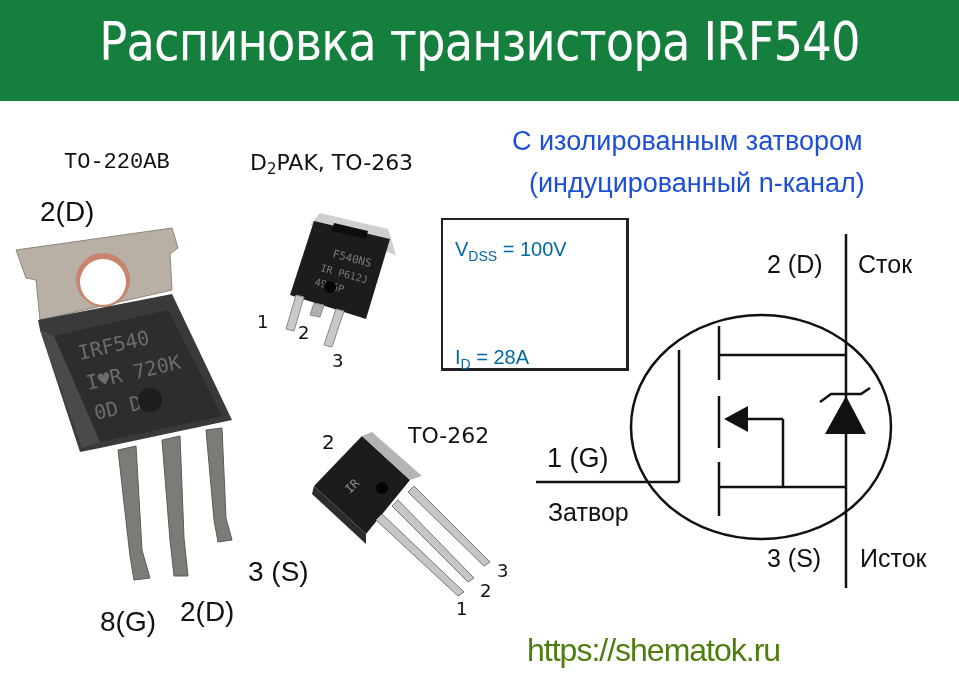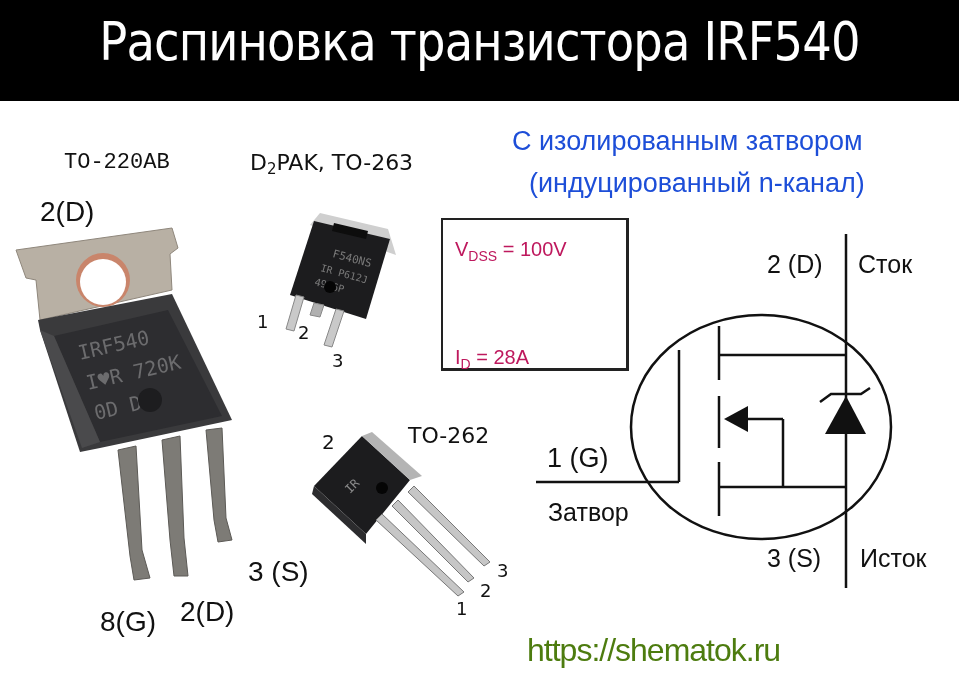--- a/index.html
+++ b/index.html
@@ -1,24 +1,24 @@
 <!DOCTYPE html>
 <html><head>
 <meta charset="utf-8">
 <style>
   html, body { margin:0; padding:0; }
   body { width:959px; height:693px; background:#ffffff; position:relative; overflow:hidden; font-family:"Liberation Sans", sans-serif; color:#111; }
-  .banner { position:absolute; left:0; top:0; width:959px; height:101px; background:#000000; }
+  .banner { position:absolute; left:0; top:0; width:959px; height:101px; background:#15803d; }
   .banner-title { position:absolute; left:0; width:959px; top:10px; text-align:center; color:#ffffff; font-family:"DejaVu Sans", sans-serif; font-size:54px; letter-spacing:-1px; transform:scaleX(0.86); transform-origin:center; }
   .lbl { position:absolute; white-space:nowrap; }
   .pkg { font-family:"DejaVu Sans", sans-serif; font-size:22px; color:#111; }
   .pin { font-size:25px; color:#111; }
   .pin-sm { font-size:18px; font-family:"DejaVu Sans", sans-serif; color:#111; }
   .spec-box { position:absolute; left:441px; top:218px; width:183px; height:148px; border:2px solid #222; border-bottom-width:3px; border-right-width:3px; background:#fff; }
-  .spec { position:absolute; left:12px; font-size:20px; white-space:nowrap; color:#be185d; }
+  .spec { position:absolute; left:12px; font-size:20px; white-space:nowrap; color:#0369a1; }
   .spec sub { font-size:14px; vertical-align:-5px; }
   .heading { position:absolute; font-size:27px; color:#1d4ed8; white-space:nowrap; }
   .url { position:absolute; left:527px; top:632px; font-size:32px; color:#4d7c0f; letter-spacing:-1px; }
   svg { position:absolute; overflow:visible; }
 </style>
 </head>
 <body>
 
 <div class="banner">
   <div class="banner-title">Распиновка транзистора IRF540</div>

